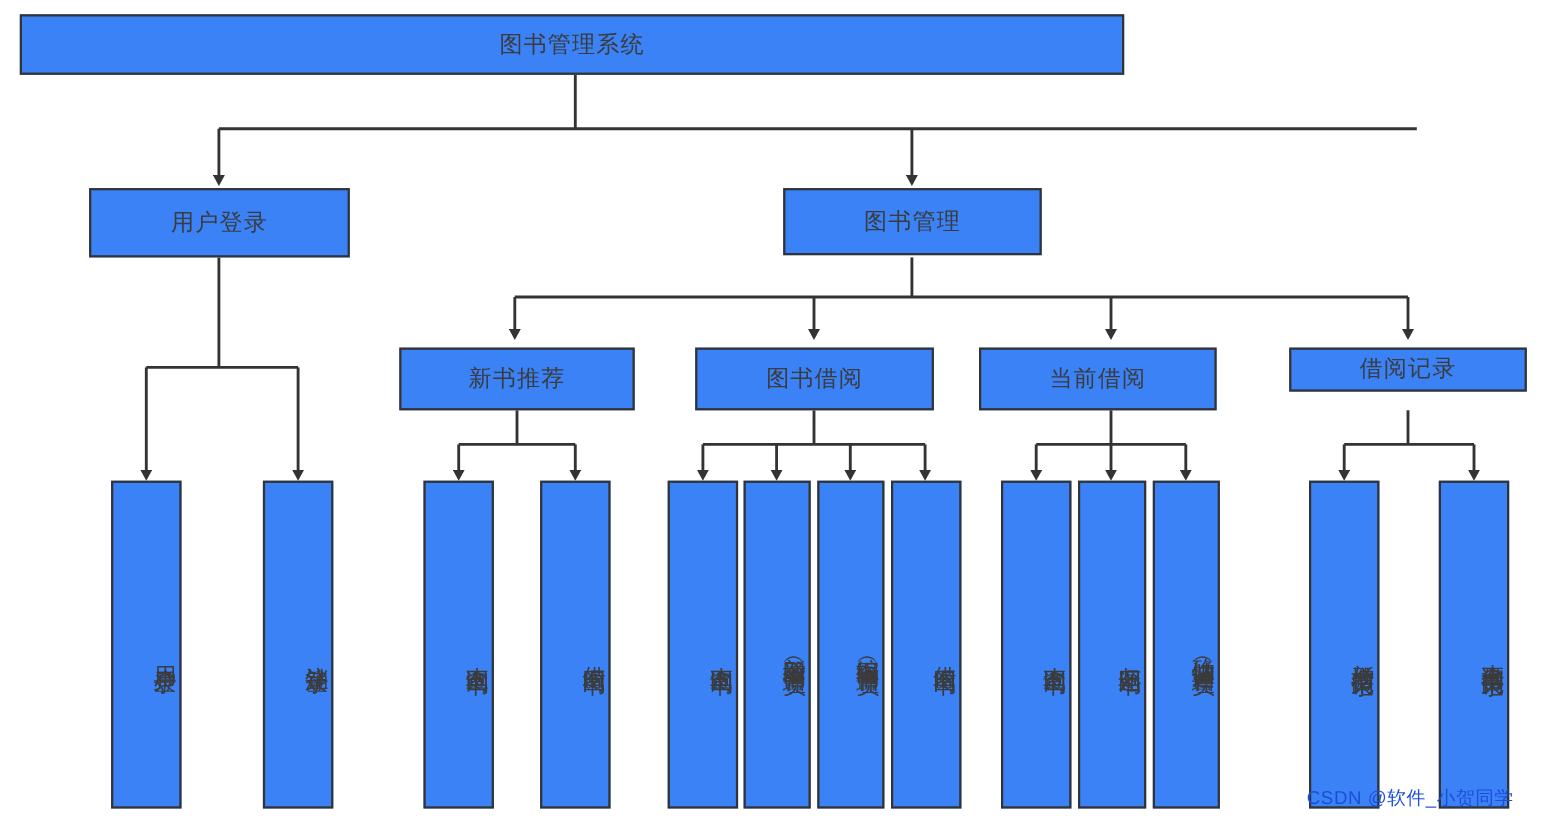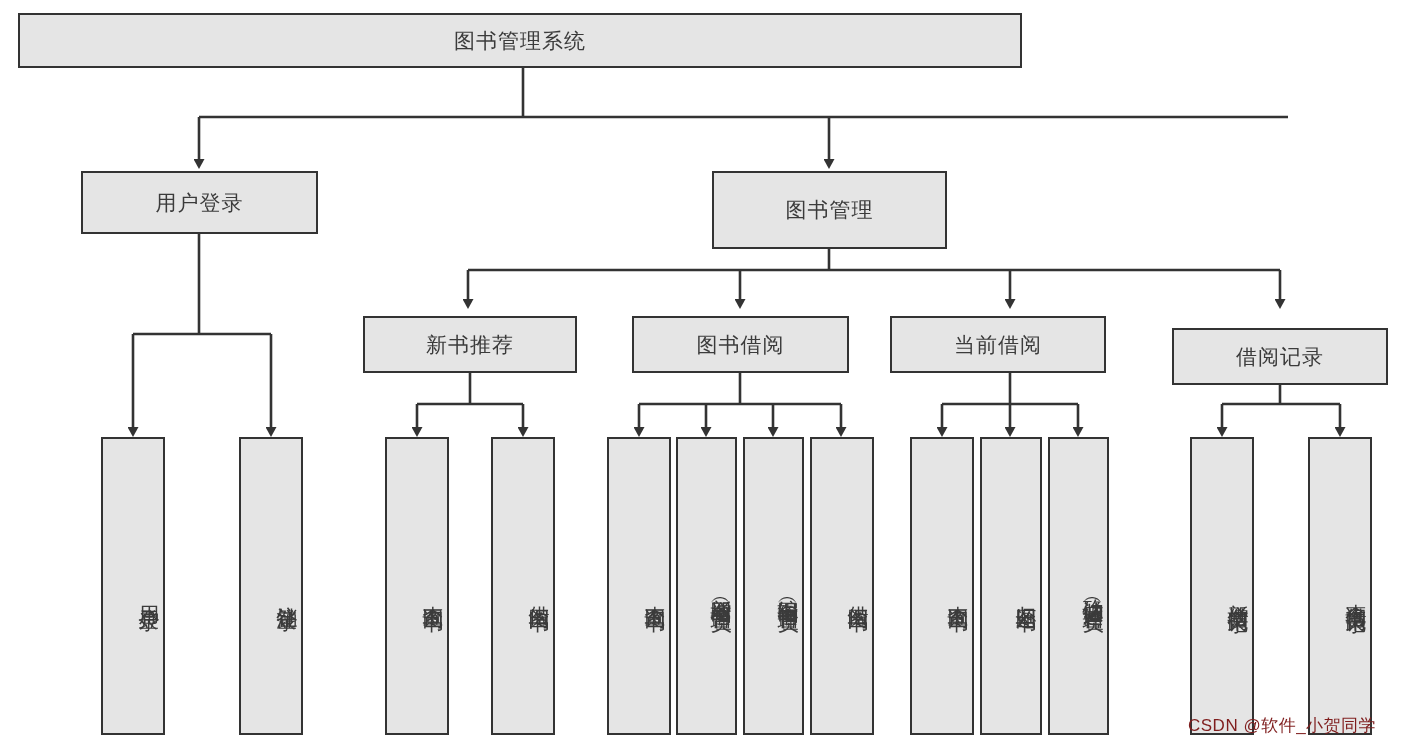--- a/index.html
+++ b/index.html
@@ -23,21 +23,21 @@
     left: 0;
     top: 0;
     width: 1405px;
     height: 747px;
     pointer-events: none;
   }
   .node {
     position: absolute;
     box-sizing: border-box;
     border: 2.5px solid #333333;
-    background: #e5e5e5;
+    background: #3b82f6;
     display: flex;
     align-items: center;
     justify-content: center;
     color: #3b3b3b;
     z-index: 2;
   }
   .node-h {
     font-size: 21px;
     letter-spacing: 1px;
     line-height: 1.2;
@@ -57,21 +57,21 @@
   }
   .node-v .vtext {
     writing-mode: vertical-rl;
     text-orientation: upright;
   }
   #watermark {
     position: absolute;
     left: 1188px;
     top: 714px;
     font-size: 17px;
-    color: #7f1d1d;
+    color: #1d4ed8;
     white-space: nowrap;
     z-index: 5;
     letter-spacing: 0.5px;
   }
 </style>
 </head>
 <body>
 
 <div id="canvas">
 
@@ -125,34 +125,34 @@
     </g>
   </svg>
 
   <div class="node node-h" style="left:18px; top:13px; width:1004px; height:55px;">
     <span>图书管理系统</span>
   </div>
 
   <div class="node node-h" style="left:81px; top:171px; width:237px; height:63px;">
     <span>用户登录</span>
   </div>
-  <div class="node node-h" style="left:712px; top:171px; width:235px; height:78px;">
+  <div class="node node-h" style="left:712px; top:171px; width:235px; height:61px;">
     <span>图书管理</span>
   </div>
 
   <div class="node node-h" style="left:632px; top:316px; width:217px; height:57px;">
     <span>图书借阅</span>
   </div>
   <div class="node node-h" style="left:363px; top:316px; width:214px; height:57px;">
     <span>新书推荐</span>
   </div>
   <div class="node node-h" style="left:890px; top:316px; width:216px; height:57px;">
     <span>当前借阅</span>
   </div>
-  <div class="node node-h" style="left:1172px; top:328px; width:216px; height:57px;">
+  <div class="node node-h" style="left:1172px; top:316px; width:216px; height:40px;">
     <span>借阅记录</span>
   </div>
 
   <div class="node node-v" style="left:101px; top:437px; width:64px; height:298px;">
     <span class="vtext">用户登录</span>
   </div>
   <div class="node node-v" style="left:239px; top:437px; width:64px; height:298px;">
     <span class="vtext">注销登录</span>
   </div>
 

